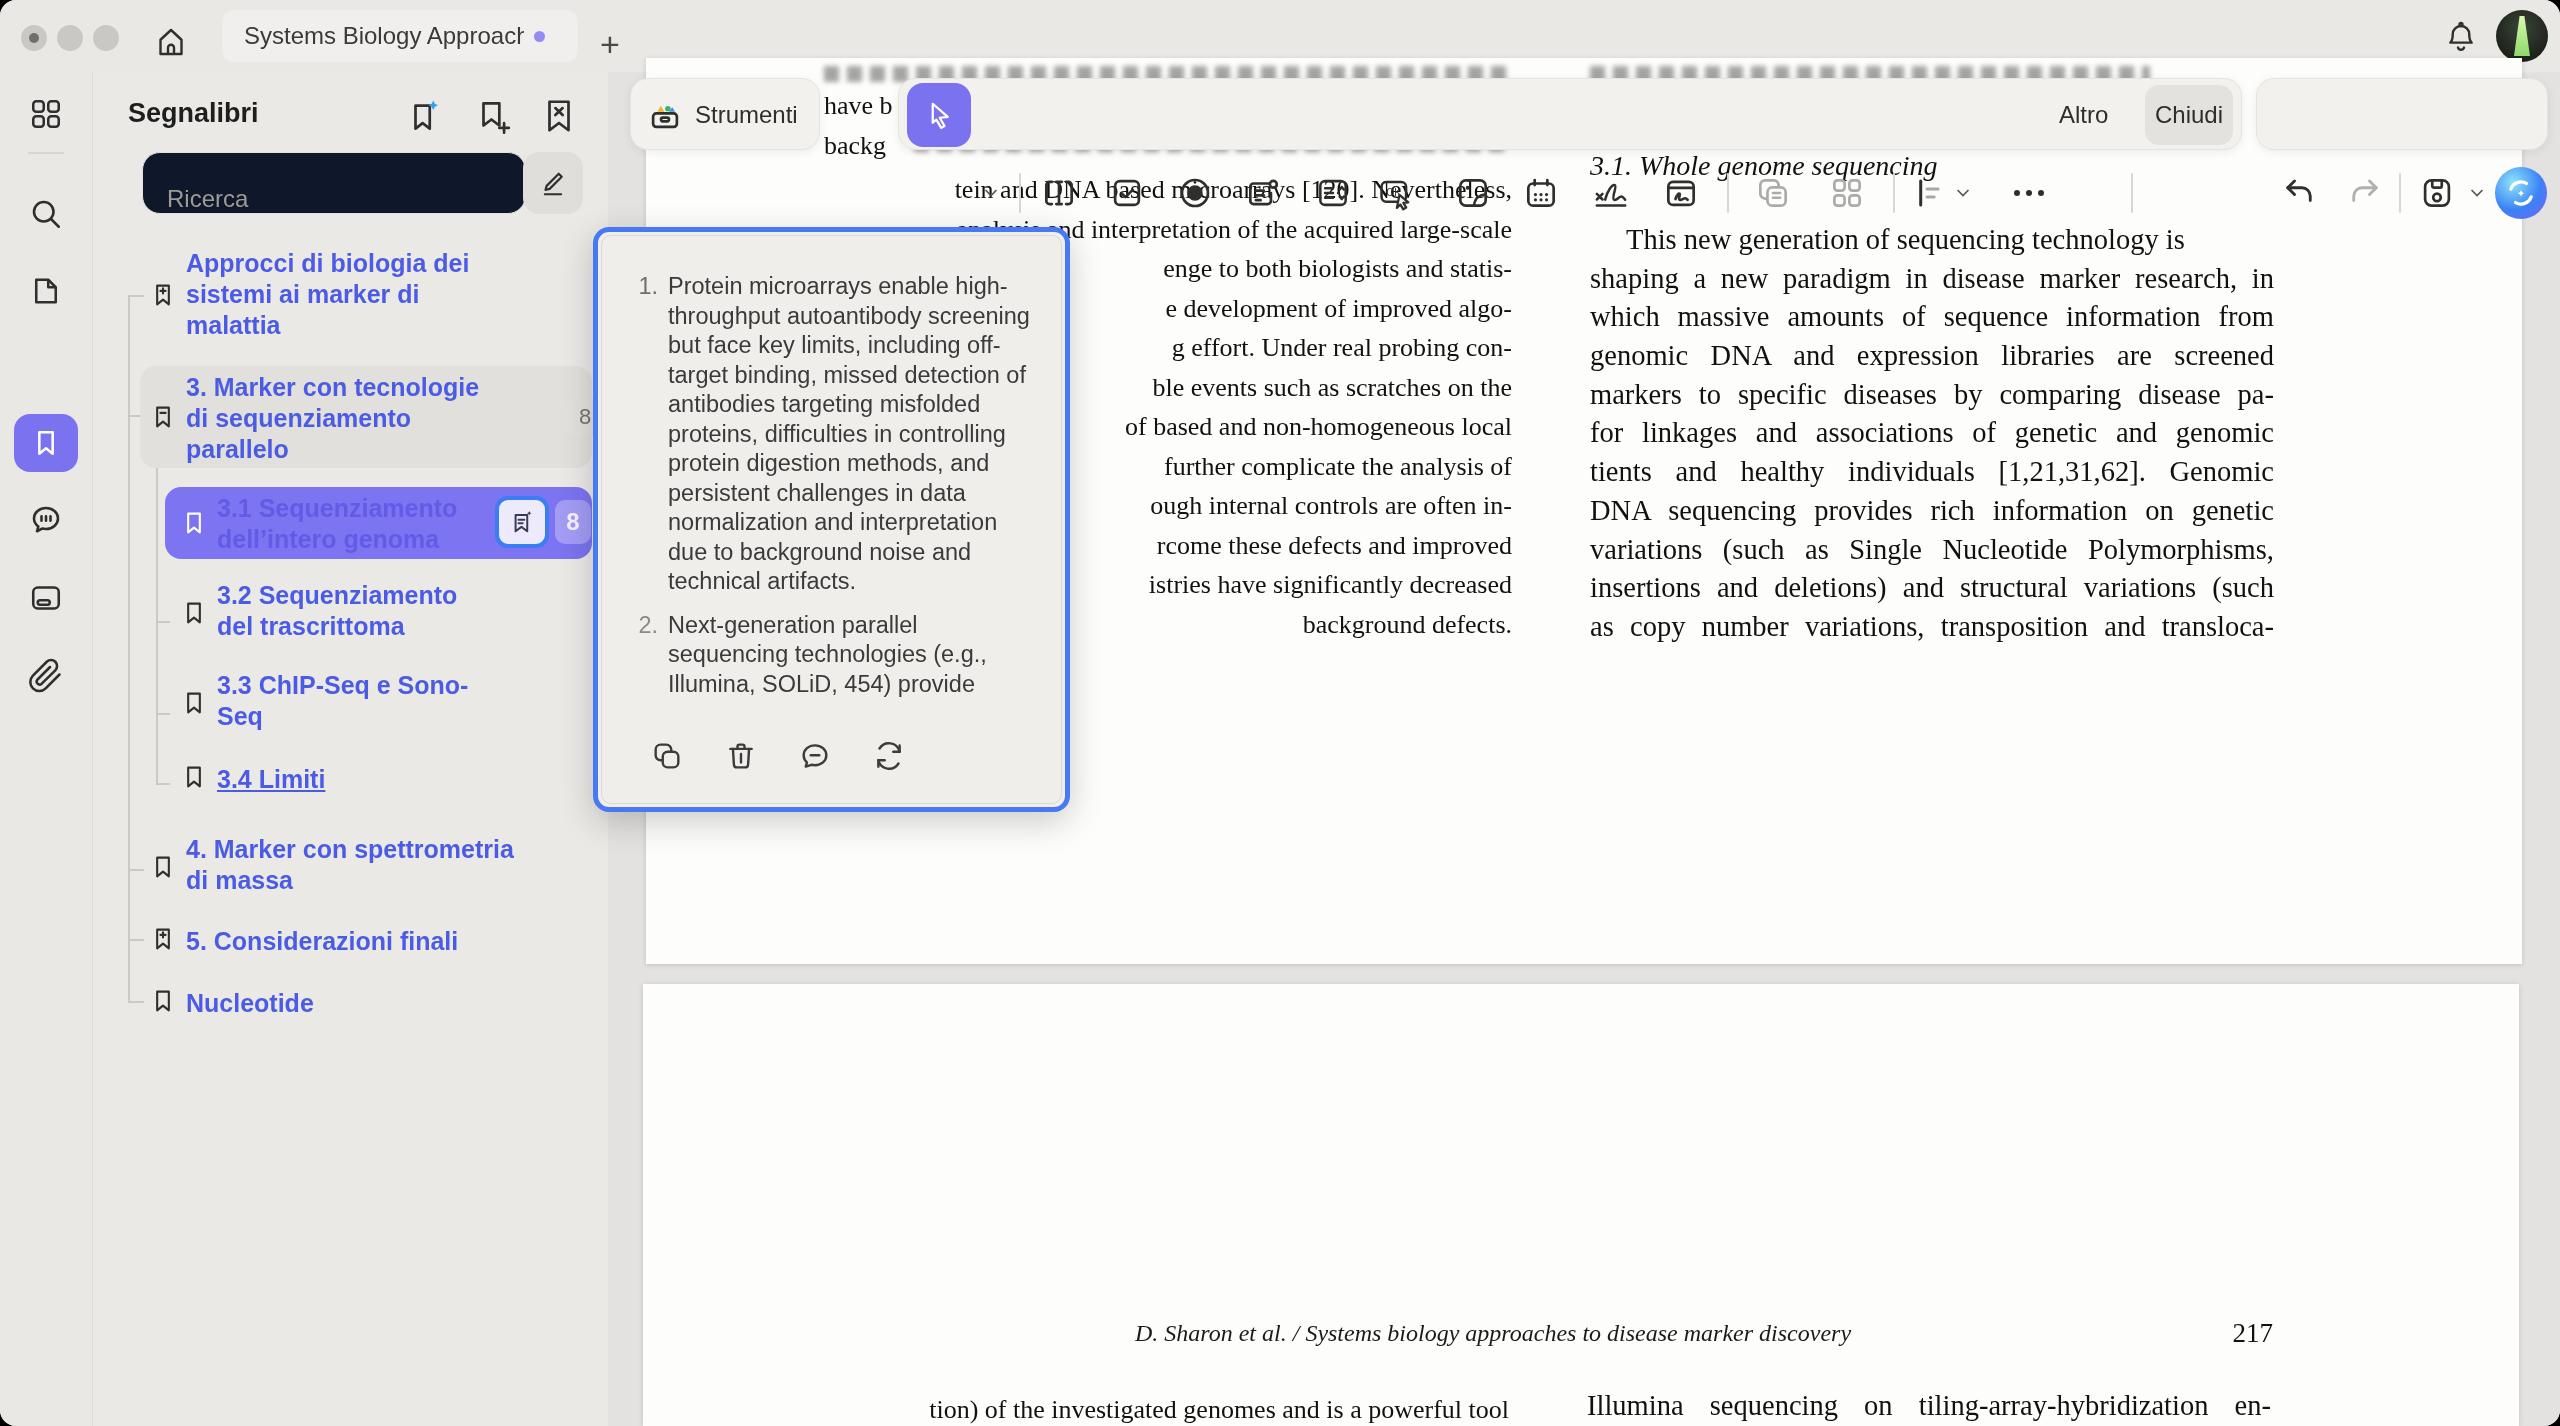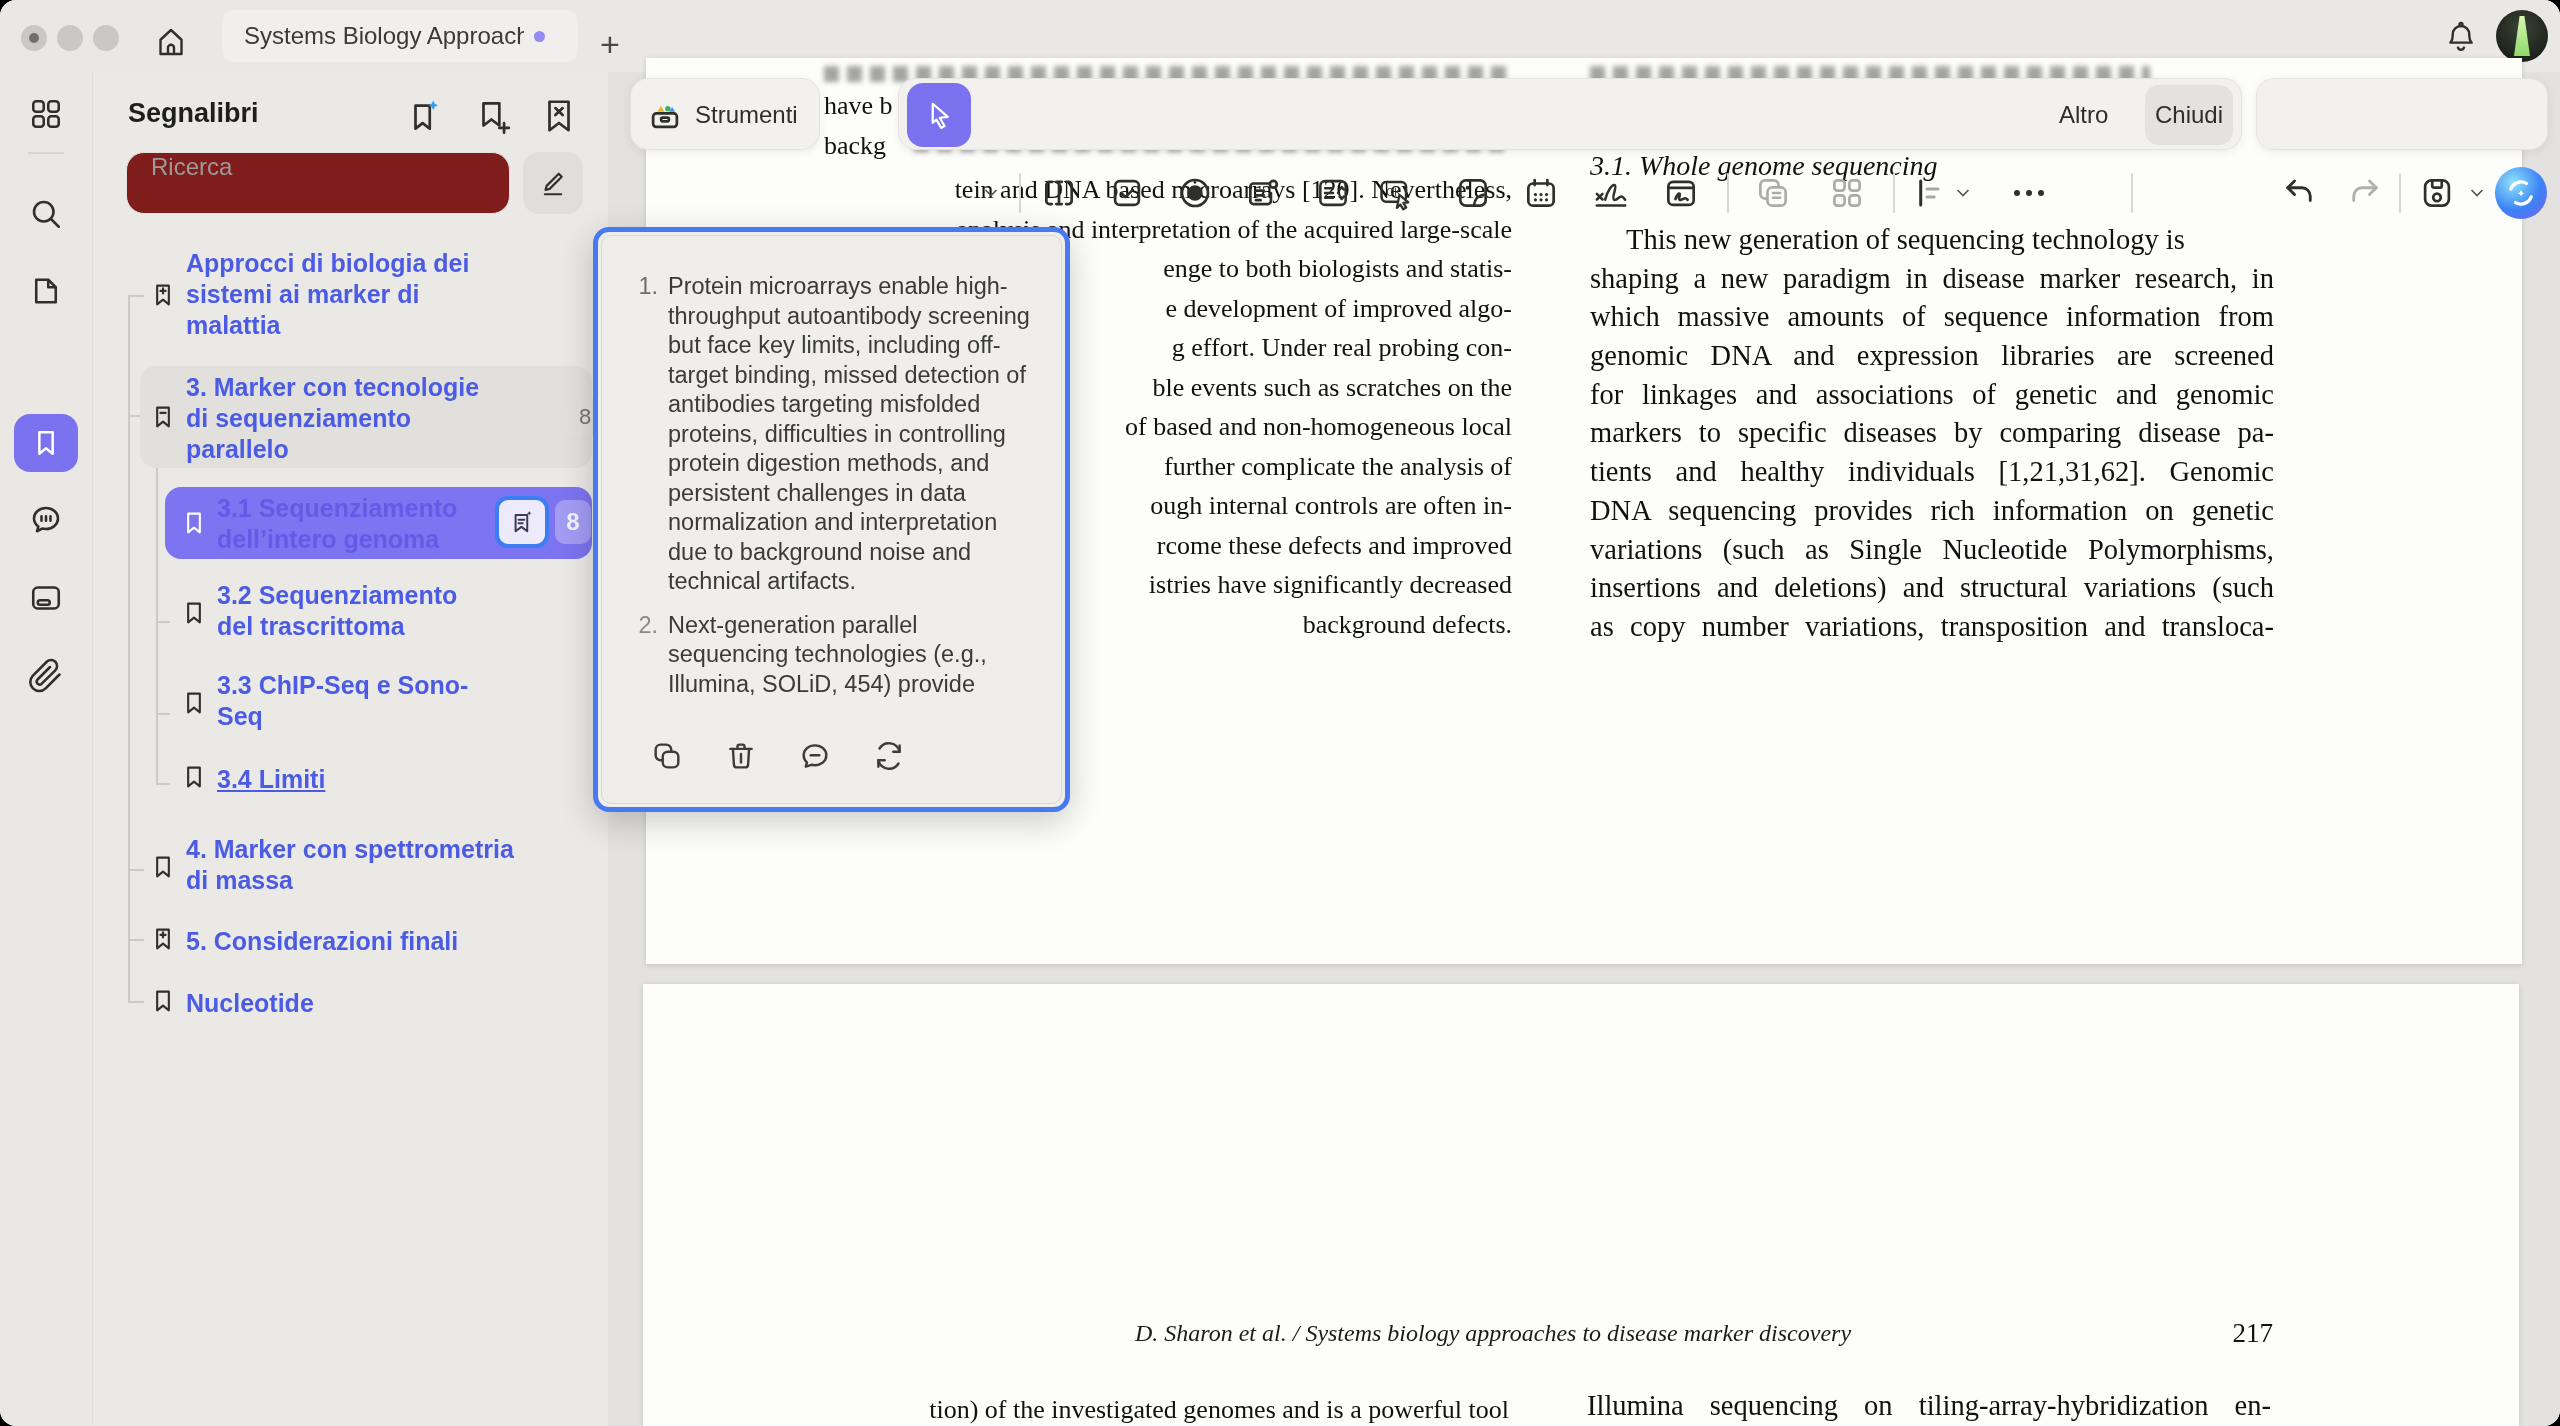--- a/index.html
+++ b/index.html
@@ -17,22 +17,22 @@
        display:flex;align-items:center;padding:0 22px;box-sizing:border-box;}
   .tab-label{font-size:24px;color:#3A3A38;white-space:nowrap;overflow:hidden;max-width:280px;}
   .tab-dot{width:11px;height:11px;border-radius:50%;background:#938CF3;margin-left:10px;flex:none;}
 
   
   #rail{left:0;top:72px;width:92px;height:1354px;background:#E9E8E5;border-right:1px solid #DEDDDA;}
   .rail-ico{left:26px;width:40px;height:40px;}
   #sidebar{left:93px;top:72px;width:515px;height:1354px;background:#EAE9E6;border-right:1px solid #DDDCD9;}
   .sb-title{font-size:27px;font-weight:bold;color:#1E1E1C;}
   .sb-hico{width:40px;height:40px;top:24px;}
-  .search{left:33px;top:80px;width:384px;height:62px;background:#7f1d1d;border:1px solid #E3E2DF;
-          border-radius:18px;box-sizing:border-box;display:flex;align-items:flex-start;padding-left:24px;}
+  .search{left:49px;top:80px;width:384px;height:62px;background:#0f172a;border:1px solid #E3E2DF;
+          border-radius:18px;box-sizing:border-box;display:flex;align-items:flex-end;padding-left:24px;}
   .search-ph{font-size:24px;color:#9C9B98;}
   .edit-btn{left:430px;top:80px;width:60px;height:62px;background:#DFDEDB;border-radius:16px;}
 
   .bm-label{font-size:25px;font-weight:bold;color:#4B5BE4;line-height:31px;}
   .bm-badge{background:#E2E1DE;border-radius:10px;color:#757472;font-size:22px;
             display:flex;align-items:center;justify-content:center;}
   .tree{background:#CBCAC7;}
   .bm-hover{background:#E1E0DD;border-radius:16px;}
   .bm-selected{background:#7C74F0;border-radius:16px;}
 
@@ -313,22 +313,22 @@
       <div class="serif p1line">rcome these defects and improved</div>
       <div class="serif p1line">istries have significantly decreased</div>
       <div class="serif p1line">background defects.</div>
     </div>
     <div class="abs serif" style="left:944px;top:92px;font-size:28px;font-style:italic;">3.1.  Whole genome sequencing</div>
     <div class="abs" style="left:944px;top:166px;width:684px;">
       <div class="serif jline" style="text-align-last:auto;text-indent:36px;text-align:left;">This new generation of sequencing technology is</div>
       <div class="serif jline">shaping a new paradigm in disease marker research, in</div>
       <div class="serif jline">which massive amounts of sequence information from</div>
       <div class="serif jline">genomic DNA and expression libraries are screened</div>
+      <div class="serif jline">markers to specific diseases by comparing disease pa-</div>
       <div class="serif jline">for linkages and associations of genetic and genomic</div>
-      <div class="serif jline">markers to specific diseases by comparing disease pa-</div>
       <div class="serif jline">tients and healthy individuals [1,21,31,62].  Genomic</div>
       <div class="serif jline">DNA sequencing provides rich information on genetic</div>
       <div class="serif jline">variations (such as Single Nucleotide Polymorphisms,</div>
       <div class="serif jline">insertions and deletions) and structural variations (such</div>
       <div class="serif jline">as copy number variations, transposition and transloca-</div>
     </div>
   </div>
 
   <div class="abs page" style="left:643px;top:984px;width:1876px;height:442px;">
     <div class="abs serif" style="left:0;top:336px;width:1700px;text-align:center;font-size:24px;font-style:italic;color:#1A1A1A;">D. Sharon et al. / Systems biology approaches to disease marker discovery</div>

